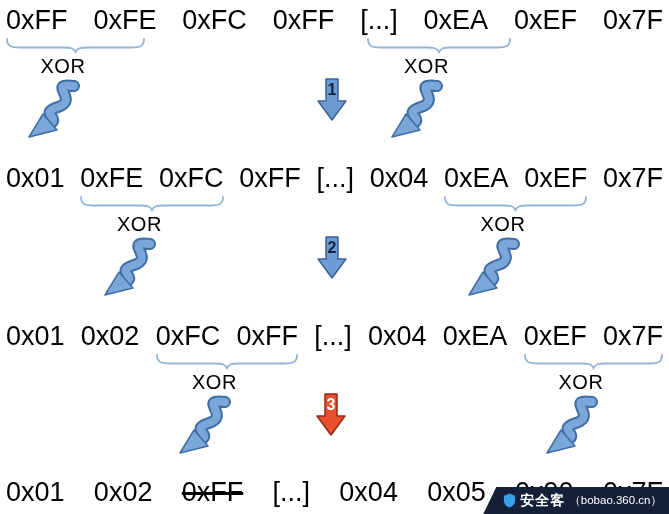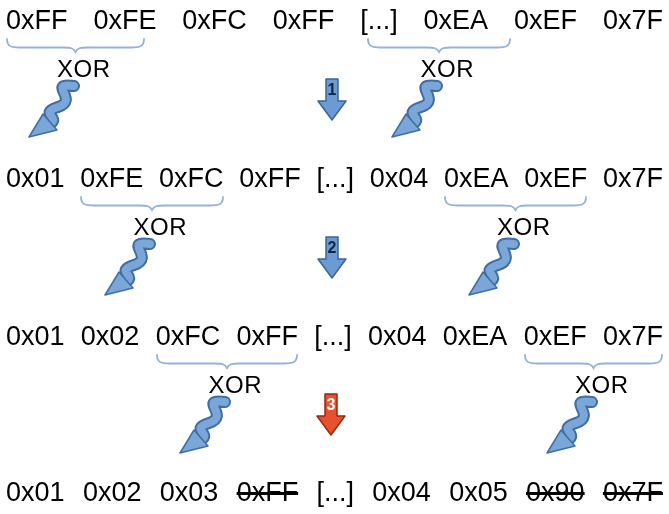--- a/index.html
+++ b/index.html
@@ -29,22 +29,22 @@
   svg.brace{position:absolute;overflow:visible;}
   svg.brace path{
     fill:none;
     stroke:var(--brace,#95b3d7);
     stroke-width:1.8;
     stroke-linecap:round;
     vector-effect:non-scaling-stroke;
   }
   .xor{
     position:absolute;
-    text-align:right;
-    font-size:24px;
+    text-align:left;
+    font-size:20px;
     color:#000;
     letter-spacing:.5px;
   }
   svg.curved{position:absolute;overflow:visible;}
   .ca-outer{fill:none;stroke:var(--arrow-dark,#3f6ea5);stroke-width:12;stroke-linecap:round;}
   .ca-inner{fill:none;stroke:var(--arrow-light,#7aa6d8);stroke-width:8;stroke-linecap:round;}
   .ca-head{fill:var(--arrow-light,#7aa6d8);stroke:var(--arrow-dark,#3f6ea5);stroke-width:1.5;stroke-linejoin:round;}
   .step{position:absolute;width:30px;height:43px;}
   .step svg{position:absolute;left:0;top:0;}
   .step svg.blue polygon{fill:var(--block-blue,#6b9bd2);stroke:var(--block-blue-border,#3c6494);stroke-width:1.5;stroke-linejoin:round;}
@@ -113,21 +113,20 @@
       <span>0xFF</span>
       <span>[...]</span>
       <span>0x04</span>
       <span>0xEA</span>
       <span>0xEF</span>
       <span>0x7F</span>
     </div>
   <div class="hexrow" style="top:477px">
       <span>0x01</span>
       <span>0x02</span>
-      <span>0x03</span>
       <span class="struck">0xFF</span>
       <span>[...]</span>
       <span>0x04</span>
       <span>0x05</span>
       <span class="struck">0x90</span>
       <span class="struck">0x7F</span>
     </div>
 
   <div class="step" style="left:317px;top:78px">
     <svg width="30" height="43" viewBox="0 0 30 43" class="blue">
@@ -141,20 +140,27 @@
     </svg>
     <span class="stepnum dark">2</span>
   </div>
   <div class="step" style="left:316px;top:393px">
     <svg width="30" height="43" viewBox="0 0 30 43" class="red">
       <polygon points="9,1 21,1 21,23 29,23 15,42 1,23 9,23"></polygon>
     </svg>
     <span class="stepnum light">3</span>
   </div>
 
+  <div class="watermark">
+    <svg class="wm-logo" width="13" height="15" viewBox="0 0 14 16">
+      <path d="M7,0.5 L13,2.8 V8 C13,11.8 10.4,14.3 7,15.5 C3.6,14.3 1,11.8 1,8 V2.8 Z"></path>
+    </svg>
+    <span class="wm-brand">安全客</span>
+    <span class="wm-site">（bobao.360.cn）</span>
+  </div>
 
 <svg width="139" height="15" viewBox="0 0 139 15" class="brace" style="left: 6px; top: 38px;">
       <path d="M1,1 C1,9 6,9.5 14,9.5 L57.5,9.5 C64.5,9.5 67.5,10 69.5,14 C71.5,10 74.5,9.5 81.5,9.5 L125,9.5 C133,9.5 138,9 138,1"></path>
     </svg>
     <span class="xor" style="left: 40.5px; top: 55px; width: 70px;">XOR</span>
     <svg width="70" height="62" viewBox="0 0 70 62" class="curved" style="left: 17.5px; top: 81px;">
       <use href="#curved-arrow" xlink:href="#curved-arrow"></use>
     </svg>
     <svg width="144" height="15" viewBox="0 0 144 15" class="brace" style="left: 367px; top: 38px;">
       <path d="M1,1 C1,9 6,9.5 14,9.5 L60,9.5 C67,9.5 70,10 72,14 C74,10 77,9.5 84,9.5 L130,9.5 C138,9.5 143,9 143,1"></path>

